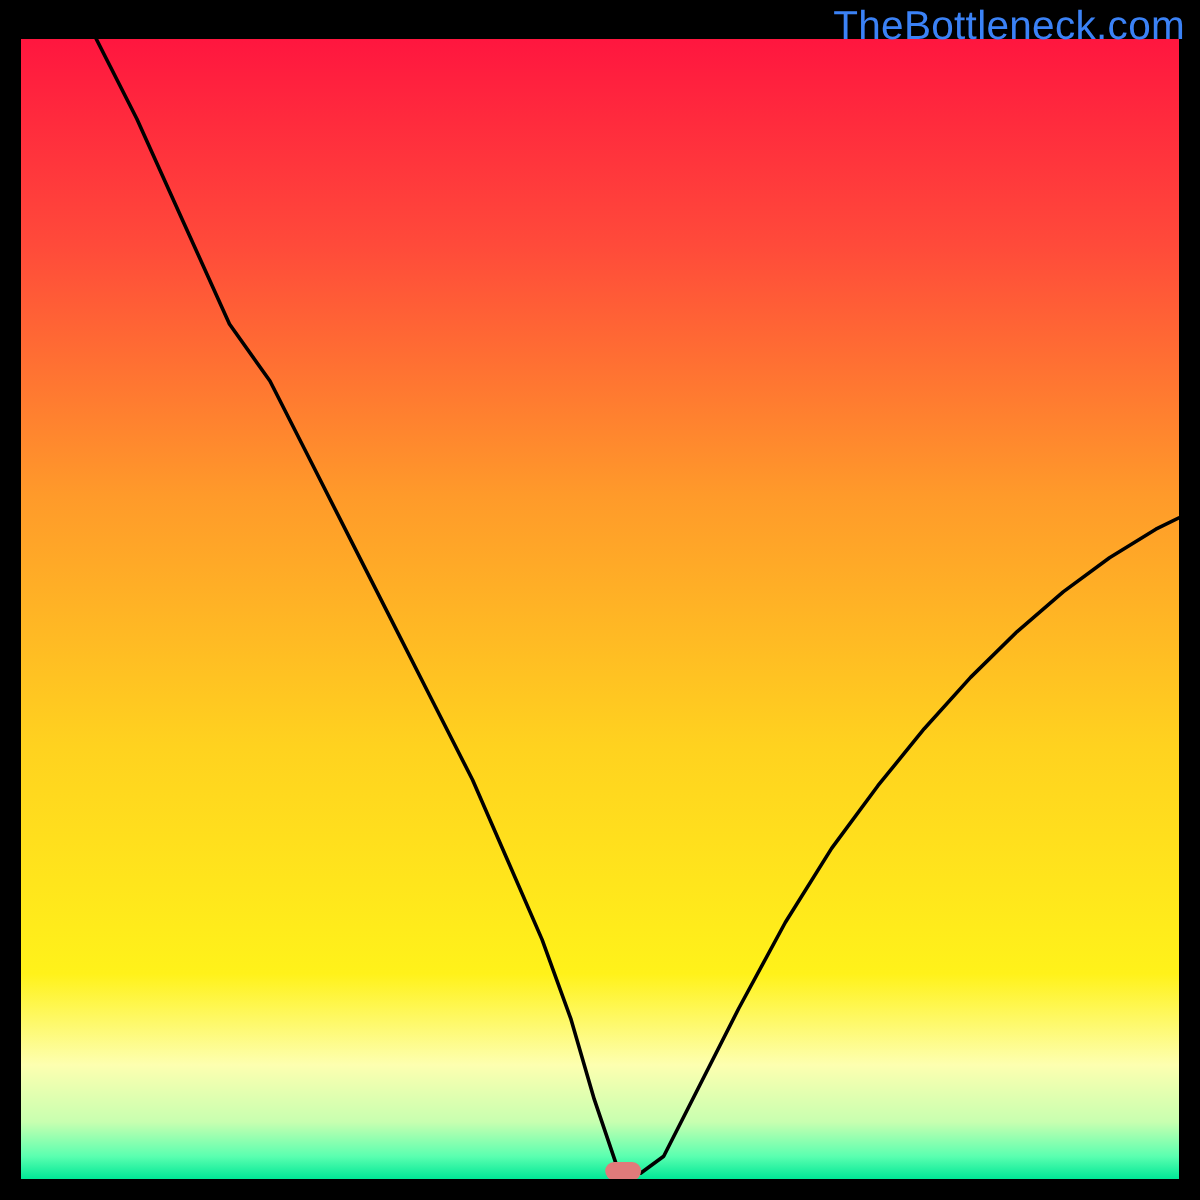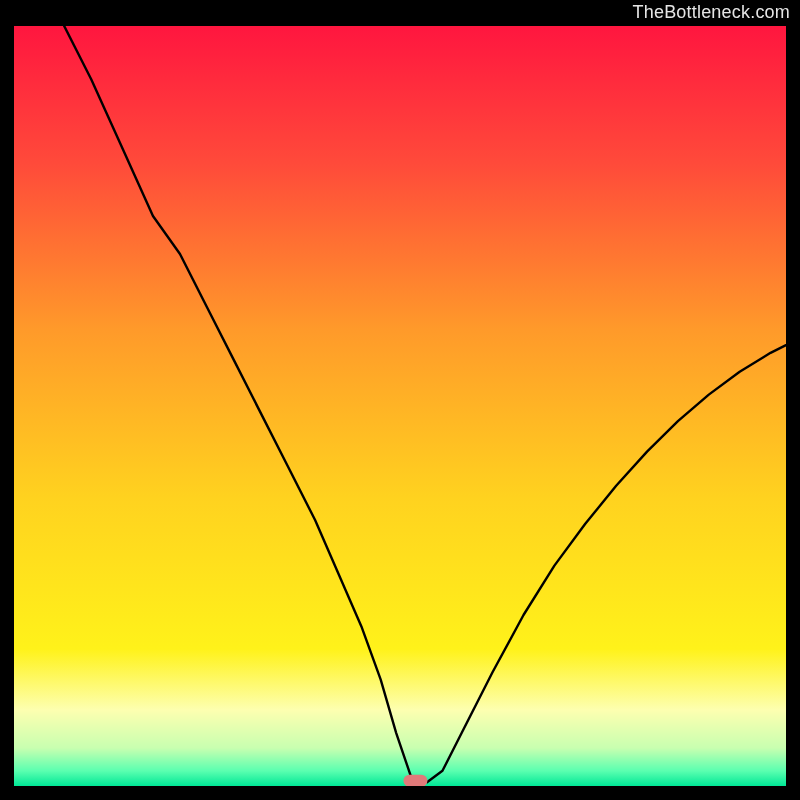--- a/index.html
+++ b/index.html
@@ -14,22 +14,22 @@
   .frame {
     position: relative;
     width: 800px;
     height: 800px;
     background: #000;
   }
   .watermark {
     position: absolute;
     top: 2px;
     right: 10px;
-    color: #e5e5e5;
-    font-size: 18px;
+    color: #3b82f6;
+    font-size: 27px;
     font-weight: 500;
     letter-spacing: 0.2px;
     z-index: 5;
   }
   .plot {
     position: absolute;
     left: 14px;
     top: 26px;
     width: 772px;
     height: 760px;

